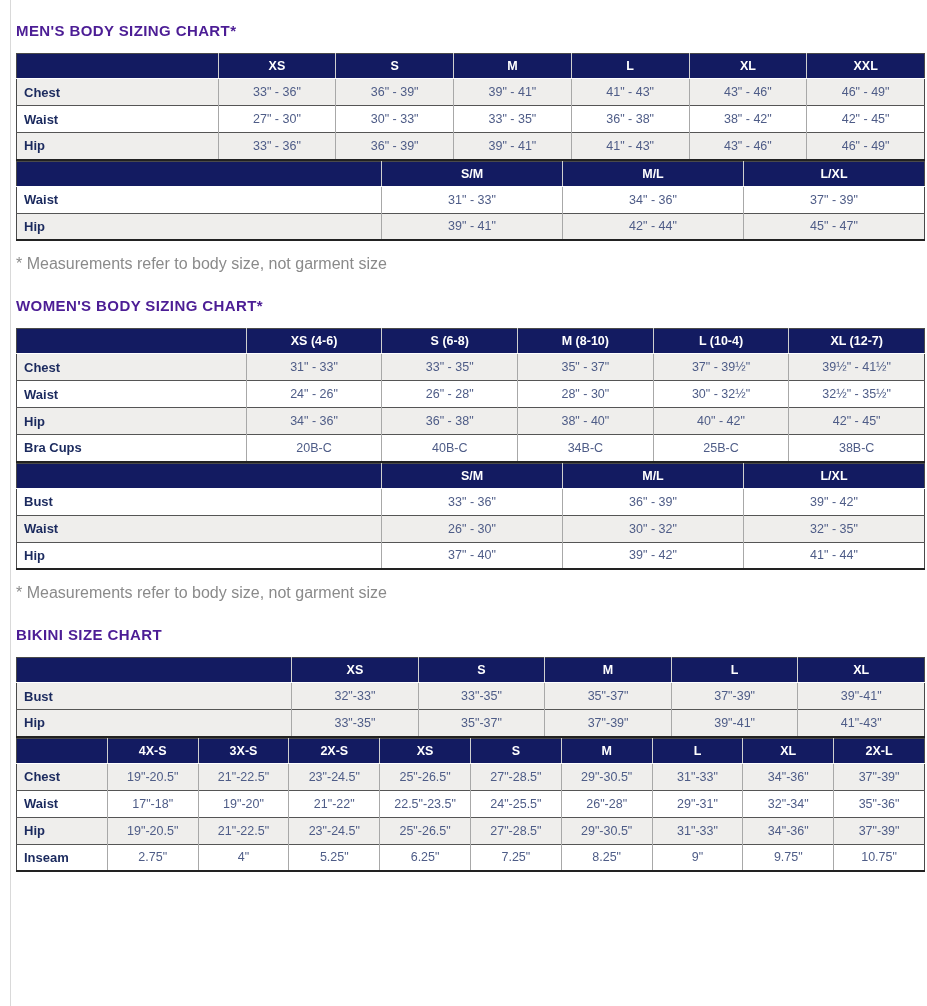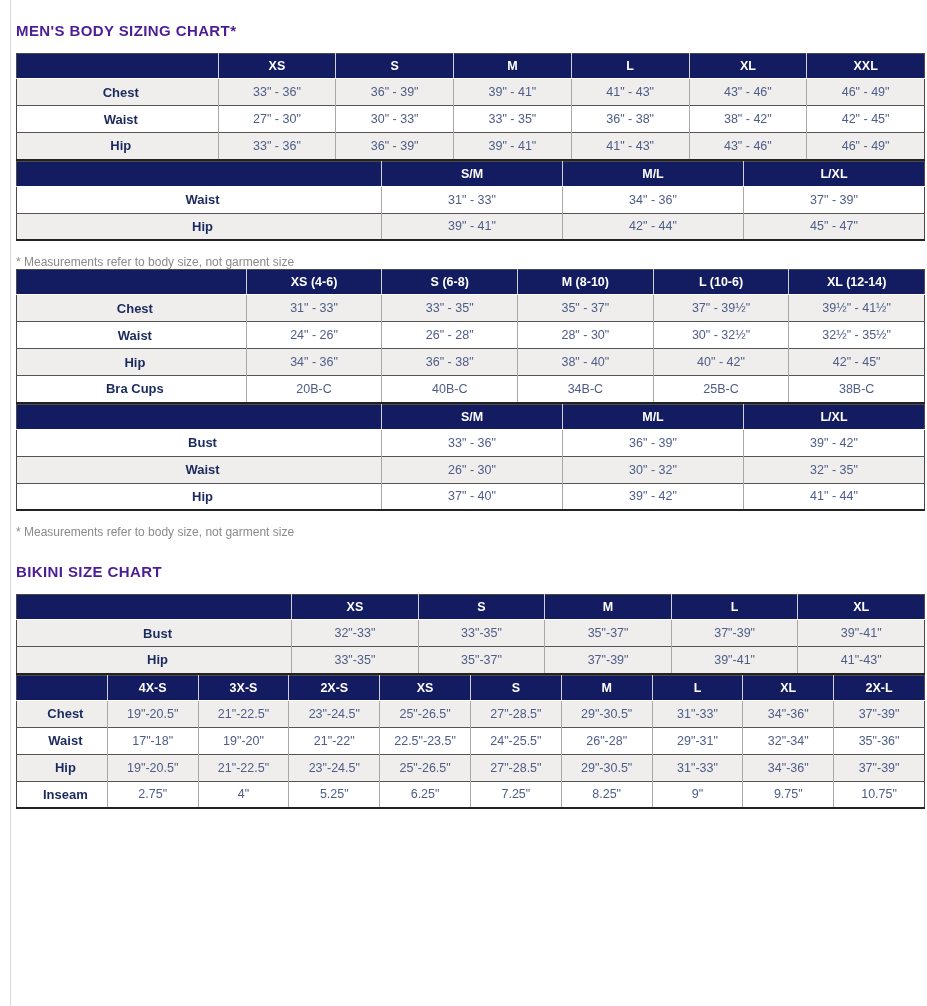--- a/index.html
+++ b/index.html
@@ -22,21 +22,21 @@
   }
   h2.section-title {
     font-size: 15px;
     font-weight: bold;
     letter-spacing: 0.4px;
     color: #4c1d95;
     margin: 24px 0 14px 0;
   }
   .page > section:first-of-type h2.section-title { margin-top: 21px; }
   .footnote {
-    font-size: 12px;
+    font-size: 16px;
     color: #8a8a8a;
     margin: 14px 0 0 0;
   }
   table {
     width: 100%;
     border-collapse: collapse;
     table-layout: fixed;
     border: 1px solid #4a4a4a;
     border-bottom: 2px solid #222222;
   }
@@ -55,21 +55,21 @@
     height: 27px;
     font-size: 12.5px;
     color: #4e5c87;
     text-align: center;
     background: #ffffff;
     border-top: 1px solid #555555;
     border-left: 1px solid #a8a8a8;
   }
   td:first-child { border-left: none; }
   td.row-label {
-    text-align: center;
+    text-align: left;
     padding-left: 7px;
     font-weight: bold;
     font-size: 13px;
     color: #1b2a5e;
   }
   tr.shaded td { background: #efeeec; }
   
   #table-0 .label-col { width: 22.2%; }
   #table-1 .label-col { width: 40.2%; }
   #table-2 .label-col { width: 25.3%; }
@@ -167,37 +167,38 @@
             <td>39" - 41"</td>
             <td>42" - 44"</td>
             <td>45" - 47"</td>
           </tr>
         </tbody>
       </table>
     <p class="footnote">* Measurements refer to body size, not garment size</p>
   </section>
 
   <section>
+    <h2 class="section-title">WOMEN'S BODY SIZING CHART*</h2>
     <table id="table-2">
         <colgroup>
           <col class="label-col">
           <col>
           <col>
           <col>
           <col>
           <col>
         </colgroup>
         <thead>
           <tr>
             <th></th>
             <th>XS (4-6)</th>
             <th>S (6-8)</th>
             <th>M (8-10)</th>
-            <th>L (10-6)</th>
-            <th>XL (12-14)</th>
+            <th>L (10-4)</th>
+            <th>XL (12-7)</th>
           </tr>
         </thead>
         <tbody>
           <tr class="shaded">
             <td class="row-label">Chest</td>
             <td>31" - 33"</td>
             <td>33" - 35"</td>
             <td>35" - 37"</td>
             <td>37" - 39½"</td>
             <td>39½" - 41½"</td>

